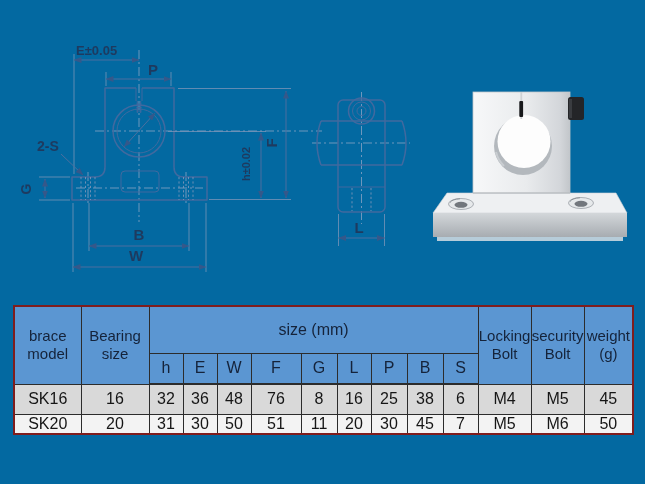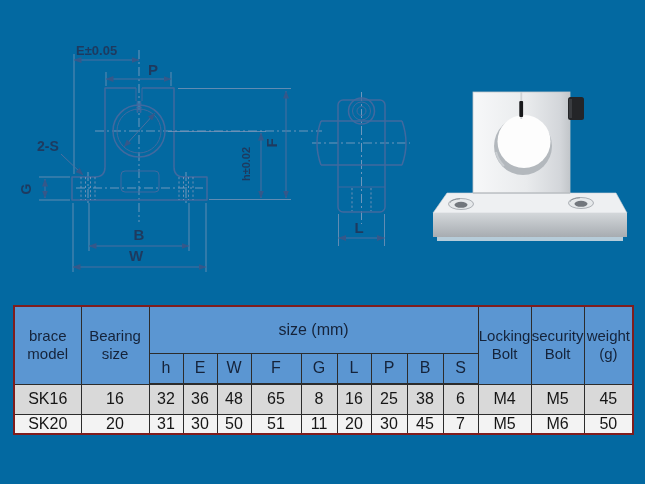--- a/index.html
+++ b/index.html
@@ -199,21 +199,21 @@
         <th>S</th>
       </tr>
     </thead>
     <tbody>
       <tr class="row-a" style="height:30px">
         <td>SK16</td>
         <td>16</td>
         <td>32</td>
         <td>36</td>
         <td>48</td>
-        <td>65</td>
+        <td>76</td>
         <td>8</td>
         <td>16</td>
         <td>25</td>
         <td>38</td>
         <td>6</td>
         <td>M4</td>
         <td>M5</td>
         <td>45</td>
       </tr>
       <tr class="row-b" style="height:20px">

